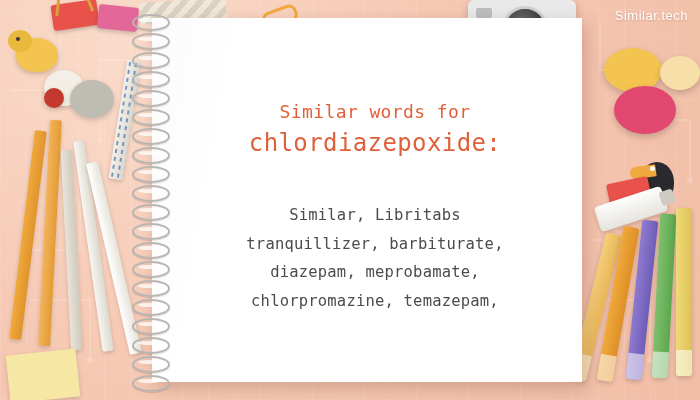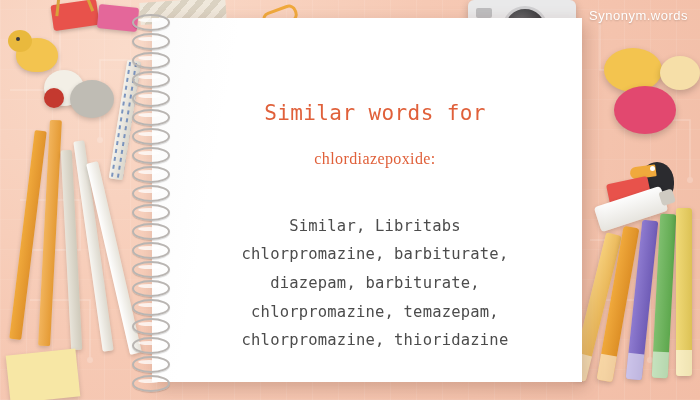--- a/index.html
+++ b/index.html
@@ -98,29 +98,28 @@
   
   .page-content {
     position: absolute;
     left: 40px;
     right: 24px;
     top: 80px;
     text-align: center;
     color: #e0603a;
   }
   .title-line {
-    font-size: 21px;
+    font-size: 18px;
     letter-spacing: .4px;
     line-height: 1.5;
   }
   .title-word {
-    font-size: 16px;
+    font-size: 24px;
     letter-spacing: .4px;
-    margin-top: 20px;
-    font-family: Liberation Serif, serif;
+    margin-top: 4px;
   }
   .words {
     margin-top: 44px;
     color: #4c4c4c;
     font-size: 15.5px;
     line-height: 1.85;
     letter-spacing: .2px;
   }
   
   .item { position: absolute; }
@@ -377,24 +376,23 @@
       <div class="cap"></div>
     </div>
 
   <div class="notebook">
     <div class="notebook-inner"></div>
     <div class="page-content">
       <div class="title-line">Similar words for</div>
       <div class="title-word">chlordiazepoxide:</div>
       <div class="words">
         <div>Similar, Libritabs</div>
-        <div>chlorpromazine, barbiturate,</div>
-        <div>diazepam, barbiturate,</div>
+        <div>tranquillizer, barbiturate,</div>
+        <div>diazepam, meprobamate,</div>
         <div>chlorpromazine, temazepam,</div>
-        <div>chlorpromazine, thioridazine</div>
       </div>
     </div>
   </div>
 
   <div class="spiral" id="spiral">
       <div class="ring" style="top: 0px;"></div>
       <div class="ring" style="top: 19px;"></div>
       <div class="ring" style="top: 38px;"></div>
       <div class="ring" style="top: 57px;"></div>
       <div class="ring" style="top: 76px;"></div>
@@ -408,14 +406,14 @@
       <div class="ring" style="top: 228px;"></div>
       <div class="ring" style="top: 247px;"></div>
       <div class="ring" style="top: 266px;"></div>
       <div class="ring" style="top: 285px;"></div>
       <div class="ring" style="top: 304px;"></div>
       <div class="ring" style="top: 323px;"></div>
       <div class="ring" style="top: 342px;"></div>
       <div class="ring" style="top: 361px;"></div>
     </div>
 
-  <div class="watermark">Synonym.words</div>
+  <div class="watermark">Similar.tech</div>
 </div>
 
 </body></html>

